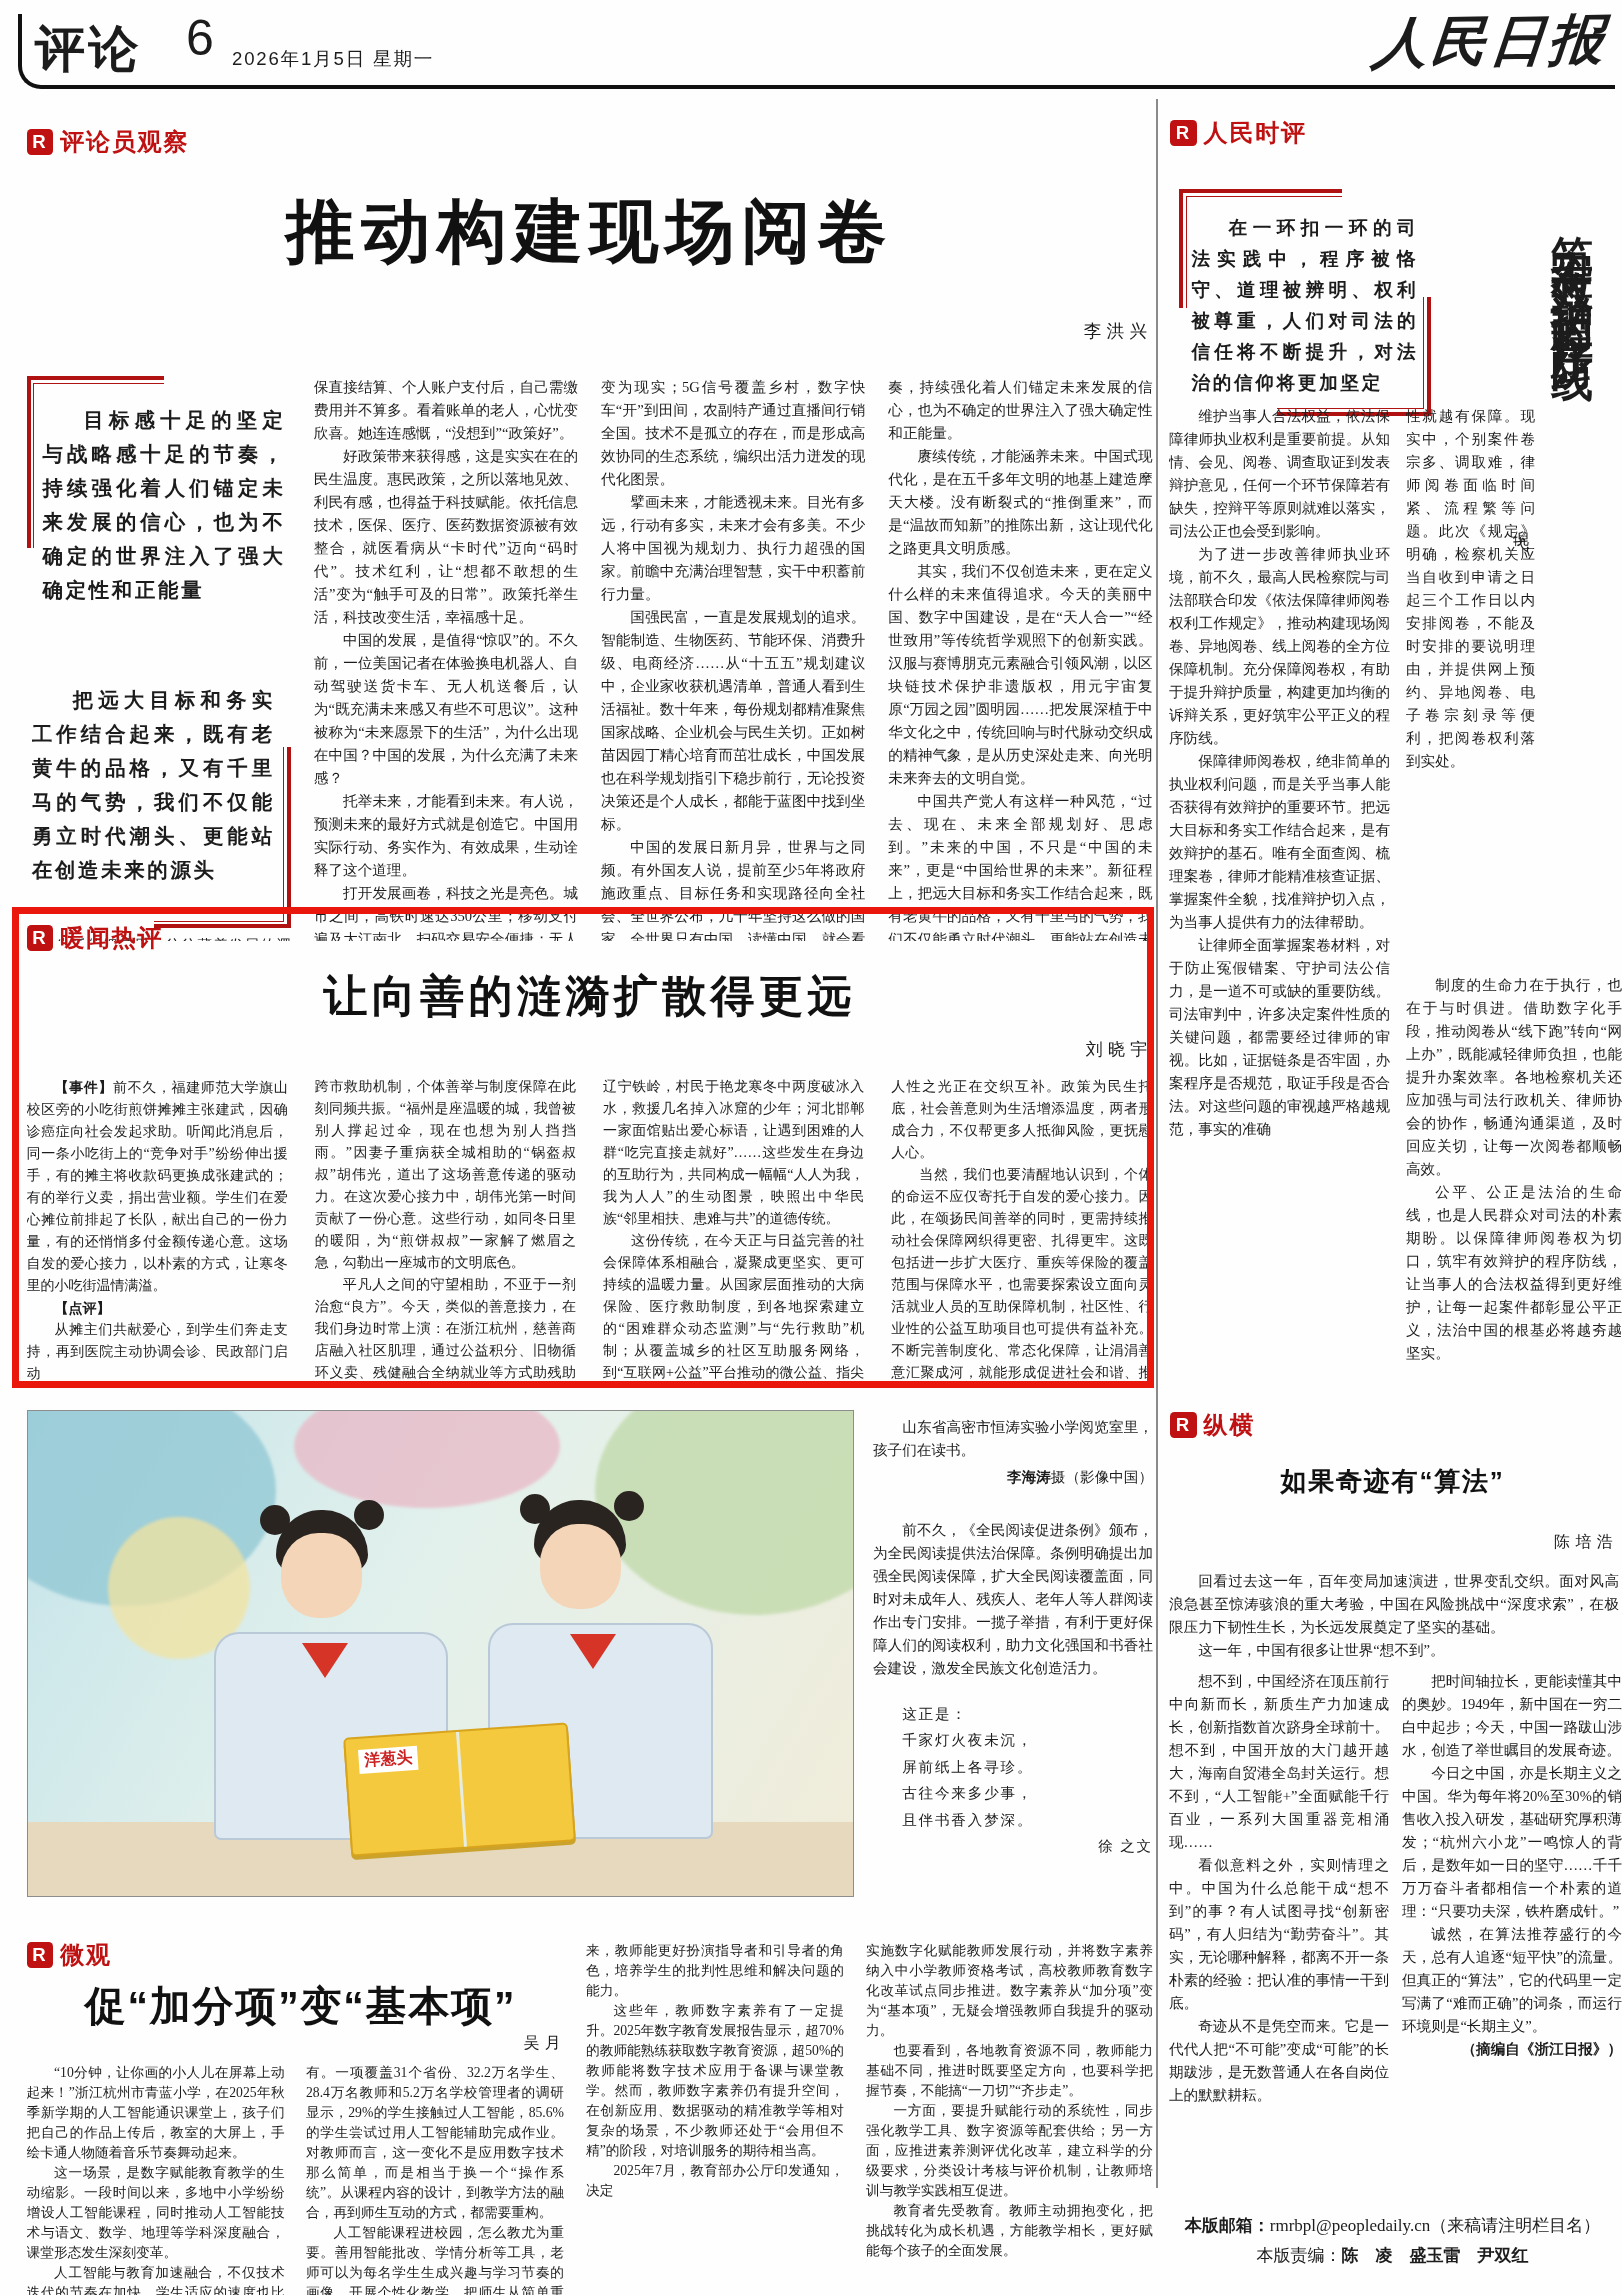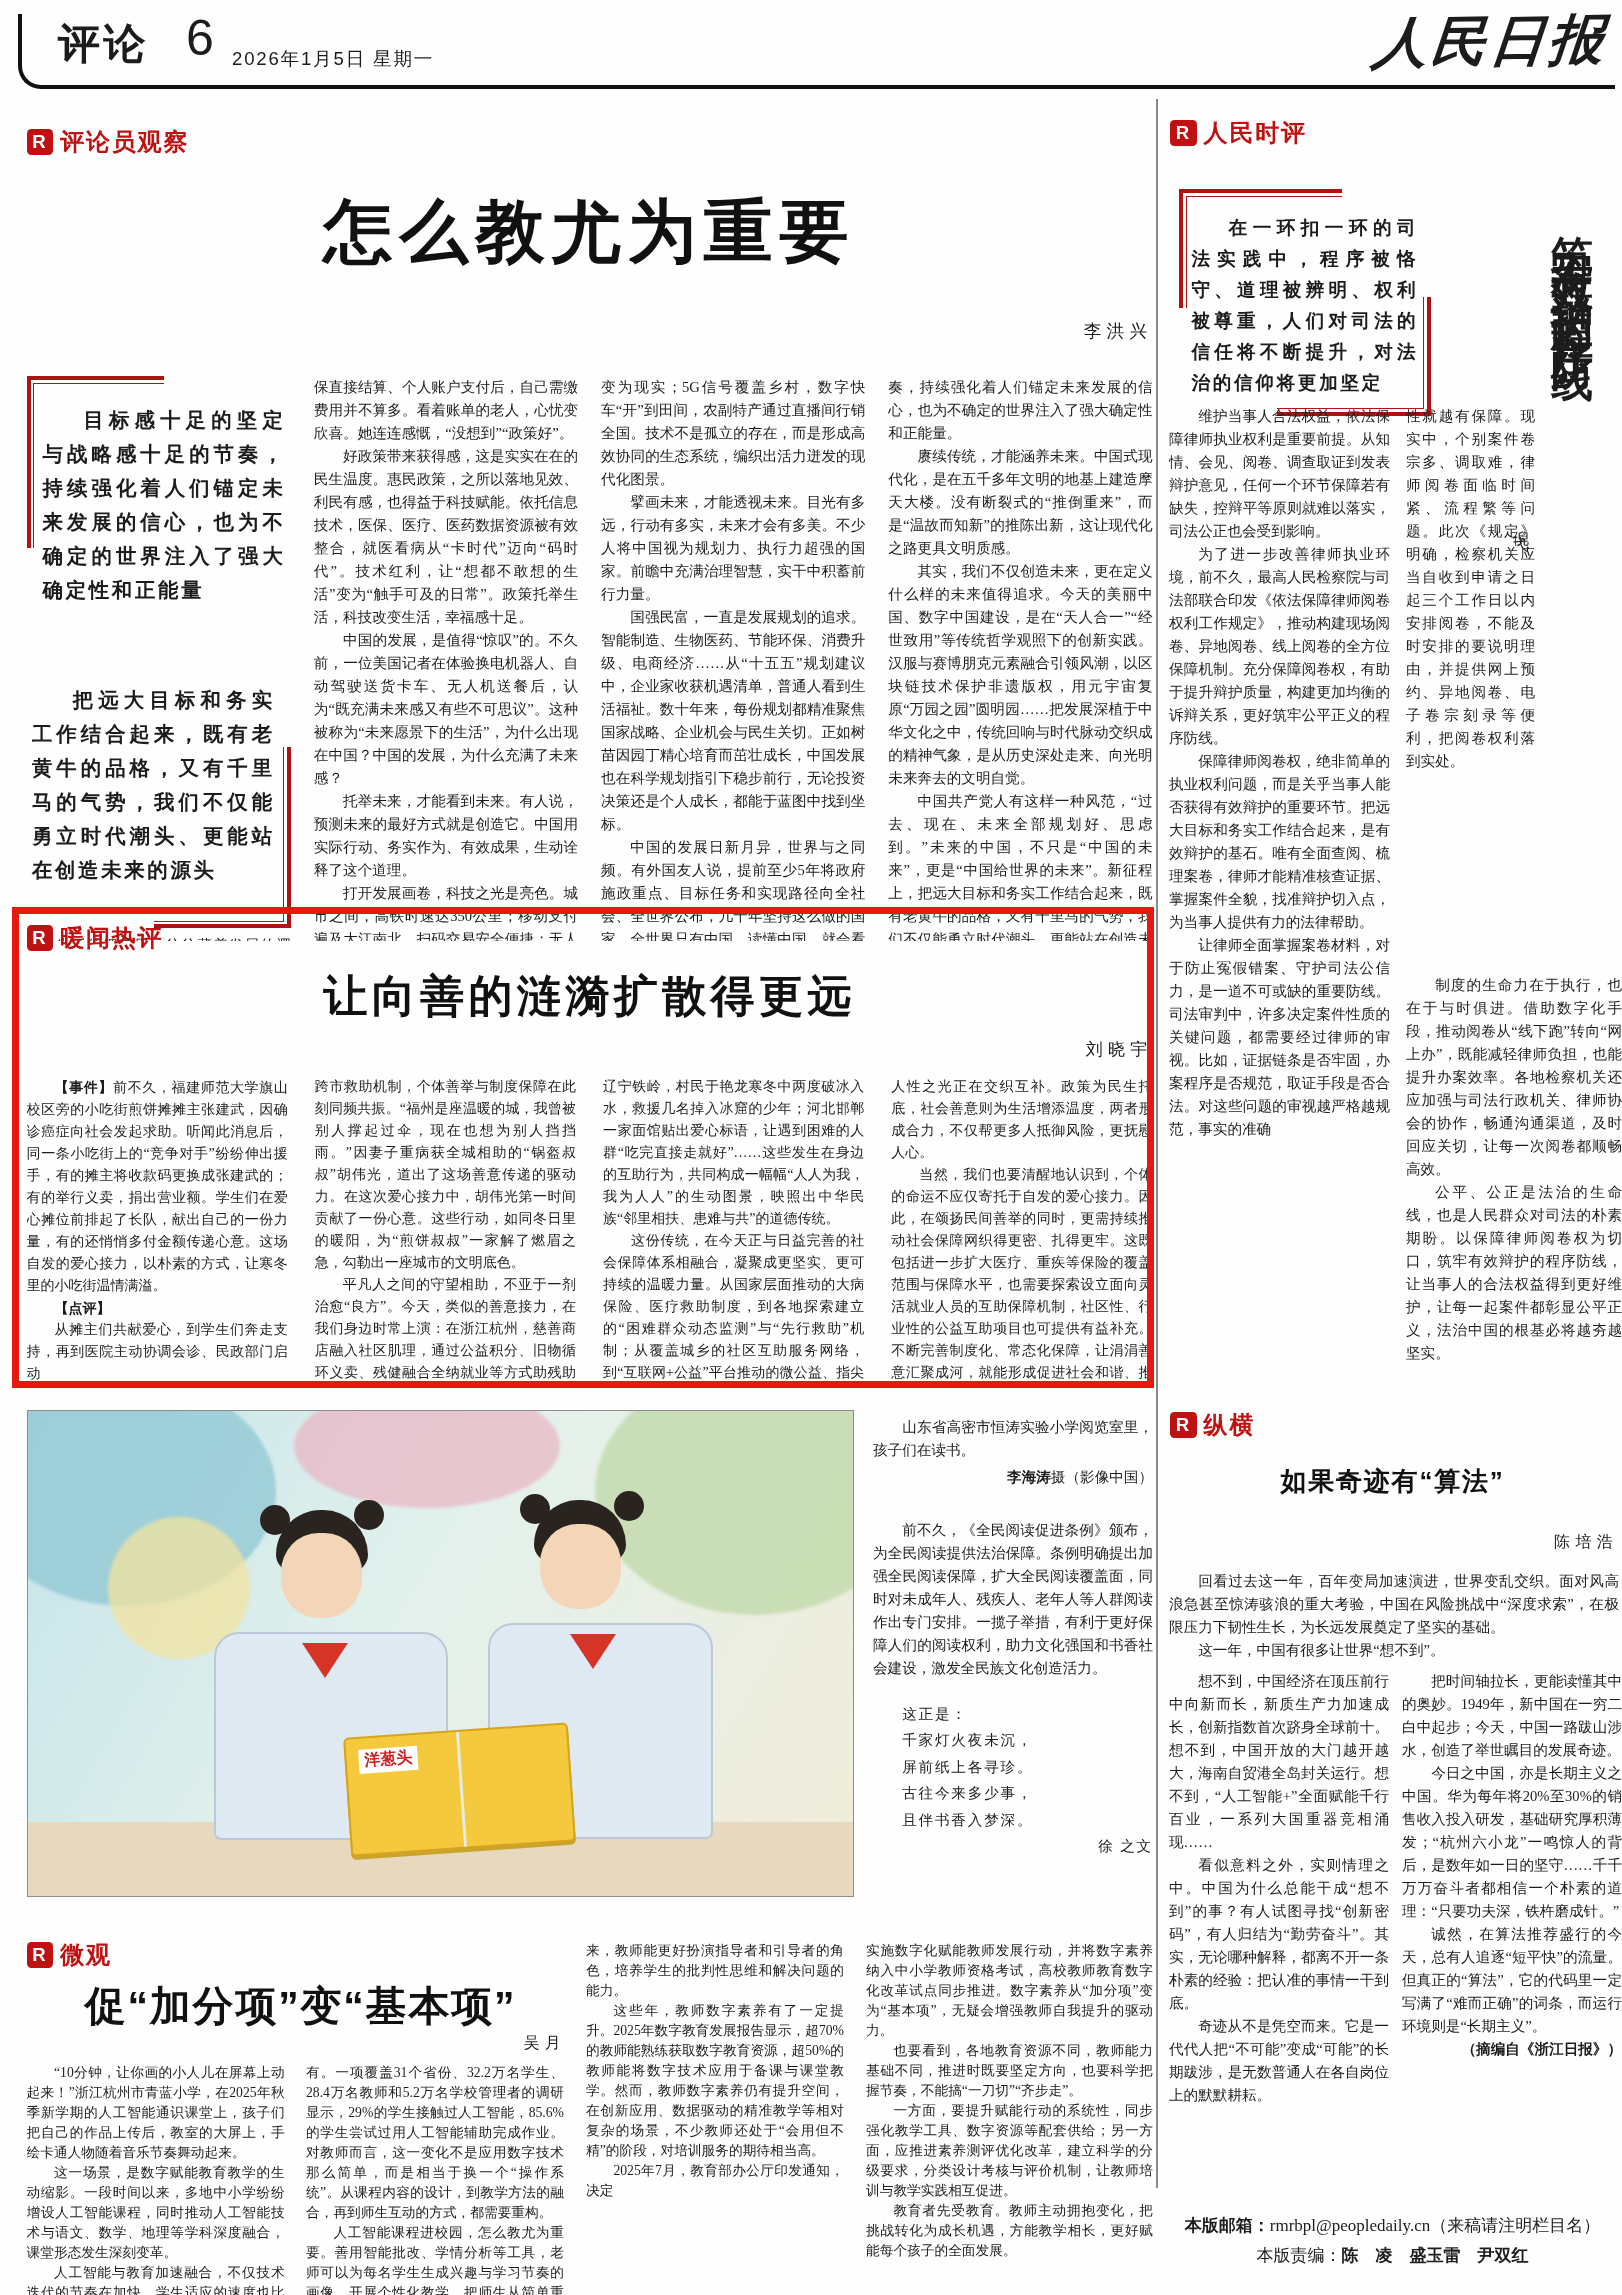--- a/index.html
+++ b/index.html
@@ -1,21 +1,21 @@
 <!DOCTYPE html>
 <html style="font-size:14px"><head>
 <meta charset="utf-8">
 <style>
   html,body{margin:0;padding:0;background:#e8e8e8;}
   .page{position:relative;width:1623px;height:2295px;background:#fefefe;overflow:hidden;
         font-family:"Liberation Serif","DejaVu Serif",serif;color:#1c1c1c;}
   
   .hdr-rule{position:absolute;left:17.7px;top:14px;width:1593px;height:71px;
             border-left:4.4px solid #111;border-bottom:4.4px solid #111;border-bottom-left-radius:23px;}
-  .hdr-cn{position:absolute;left:58px;top:16px;font-size:42px;font-weight:700;letter-spacing:3.5px;
+  .hdr-cn{position:absolute;left:35px;top:16px;font-size:50px;font-weight:700;letter-spacing:3.5px;
           font-family:"Liberation Serif",serif;text-align:center;}
   .hdr-num{position:absolute;left:186px;top:8.9px;font-size:50px;font-family:"Liberation Sans",sans-serif;}
   .hdr-date{position:absolute;left:232px;top:46px;font-size:18.6px;font-family:"Liberation Sans",sans-serif;letter-spacing:1.8px;}
   .masthead{position:absolute;right:16px;top:5.3px;font-size:55px;font-weight:900;font-style:italic;
             letter-spacing:3.5px;transform:skewX(-6deg) rotate(-1deg);font-family:"DejaVu Serif",serif;}
   .vdivider{position:absolute;left:1156px;top:99px;width:1.8px;height:2089px;background:#8a8a8a;}
   
   .marker{position:absolute;display:flex;align-items:center;gap:7px;
           font-family:"Liberation Sans",sans-serif;font-weight:900;color:#bf1111;font-size:24px;letter-spacing:1.8px;}
   .rlogo{display:inline-block;width:26.6px;height:26.6px;background:#bf1111;color:#fff;border-radius:4.4px;
@@ -101,21 +101,21 @@
   <div class="hdr-cn">评论</div>
   <div class="hdr-num">6</div>
   <div class="hdr-date">2026年1月5日 星期一</div>
   <div class="masthead">人民日报</div>
   <div class="vdivider"></div>
 
   <div class="marker" style="left:26.6px;top:126px;">
     <span class="rlogo">R</span>
     <span>评论员观察</span>
   </div>
-  <div class="headline" style="left:26.6px;top:186px;width:1126px;font-size:69px;letter-spacing:7px;">怎么教尤为重要</div>
+  <div class="headline" style="left:26.6px;top:186px;width:1126px;font-size:69px;letter-spacing:7px;">推动构建现场阅卷</div>
   <div class="byline" style="left:26.6px;top:319px;width:1126px;">李洪兴</div>
 
   <div class="obs-cols">
     <div class="art-col" style="position:relative;">
       <div class="quote obs-q" style="position:relative;padding:26.6px 5.3px 0 16px;min-height:266px;">
         <span class="corn tl" style="top:0;left:0;width:133px;height:168px;"></span>
         <p>目标感十足的坚定与战略感十足的节奏，持续强化着人们锚定未来发展的信心，也为不确定的世界注入了强大确定性和正能量</p>
       </div>
       <div class="quote obs-q" style="position:relative;padding:14px 16px 30px 5.3px;min-height:221px;">
         <span class="corn br" style="bottom:5.3px;right:0;width:133px;height:177px;"></span>

